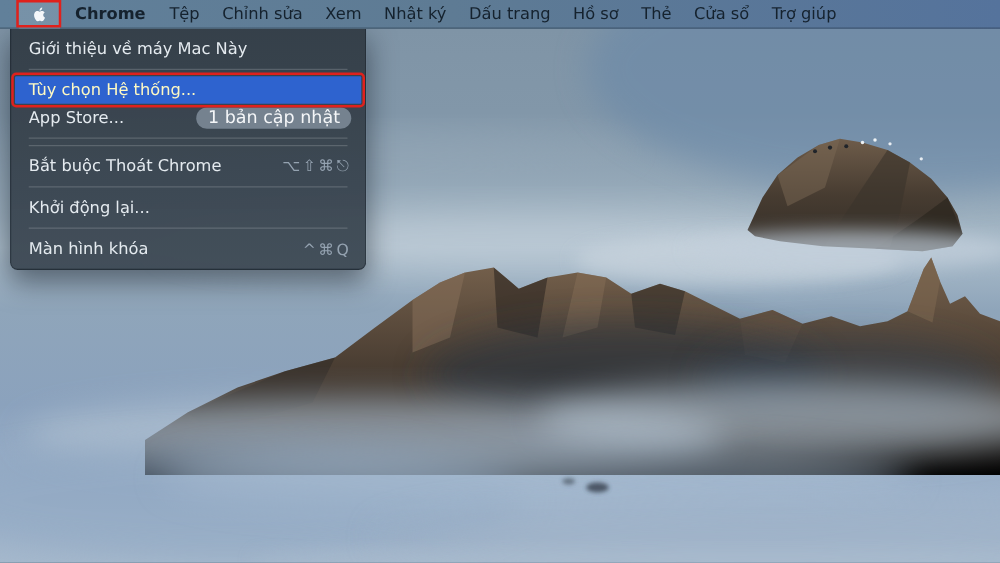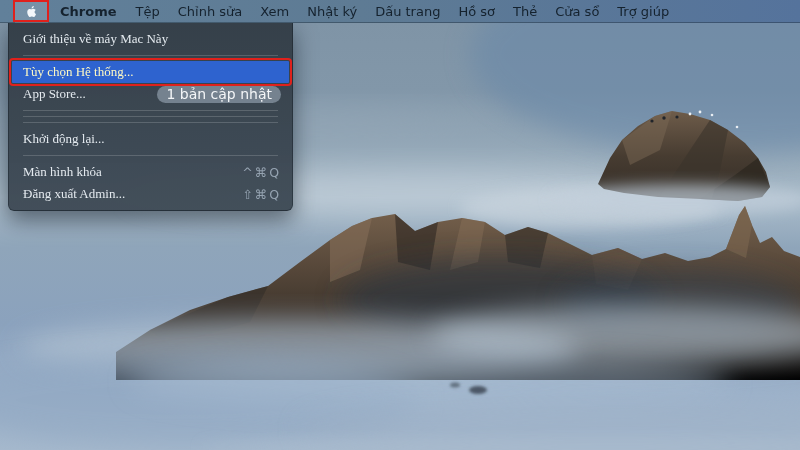--- a/index.html
+++ b/index.html
@@ -44,21 +44,21 @@
     border-top:none;
     border-radius:0 0 6px 6px;
     box-shadow:0 9px 22px rgba(8,16,26,.5);
     padding:5px 0;
     color:#e4eaef; font-size:13px;
   }
   .menu-item {
     height:22px; display:flex; align-items:center;
     padding:0 11px 0 14px; cursor:default; white-space:nowrap;
   }
-  .menu-item .label { flex:0 0 auto;font-family:Liberation Serif, serif; }
+  .menu-item .label { flex:0 0 auto; }
   .menu-item .spacer { flex:1 1 auto; }
   .menu-item.highlighted {
     background:#2e63cf; color:#fef9c3;
     margin:0 3px; padding-left:11px; border-radius:1px;
     outline:2.5px solid #e0211c; outline-offset:1px;
     position:relative; z-index:2;
   }
   .separator {
     height:1px; background:rgba(255,255,255,.17);
     margin:5px 14px 5px 14px;
@@ -198,33 +198,33 @@
     <span class="label">App Store...</span>
     <span class="spacer"></span>
     <span class="badge">1 bản cập nhật</span>
   </div>
 
   <div class="separator"></div>
 
 
   <div class="separator"></div>
 
+  <div class="menu-item">
+    <span class="label">Bắt buộc Thoát Chrome</span>
+    <span class="spacer"></span>
+    <span class="shortcut">⌥⇧⌘⎋</span>
+  </div>
 
   <div class="separator"></div>
 
   <div class="menu-item">
     <span class="label">Khởi động lại...</span>
   </div>
 
   <div class="separator"></div>
 
   <div class="menu-item">
     <span class="label">Màn hình khóa</span>
     <span class="spacer"></span>
     <span class="shortcut">^⌘Q</span>
   </div>
-  <div class="menu-item">
-    <span class="label">Đăng xuất Admin...</span>
-    <span class="spacer"></span>
-    <span class="shortcut">⇧⌘Q</span>
-  </div>
 
 </div>
 
 </body></html>

